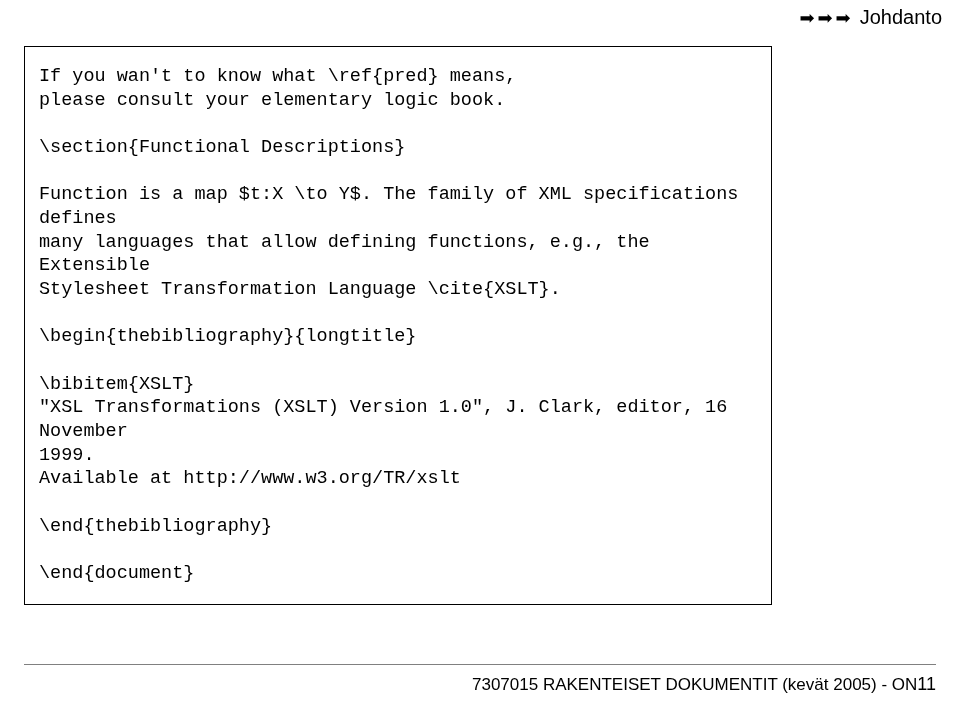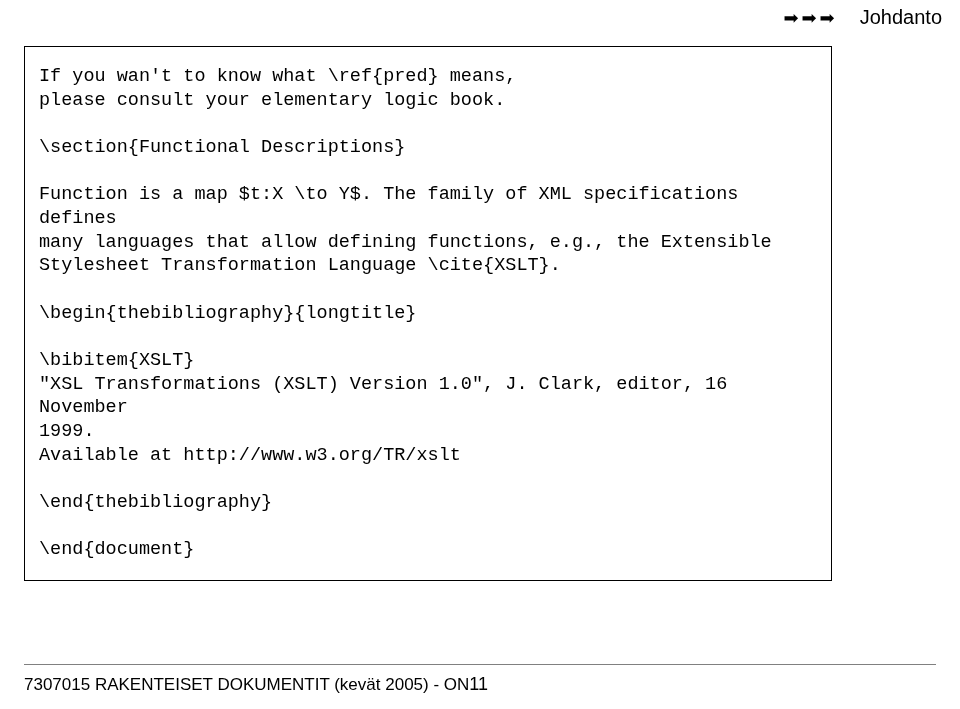--- a/index.html
+++ b/index.html
@@ -21,43 +21,43 @@
     color: #000;
     display: flex;
     align-items: center;
     gap: 3px;
   }
   .arrow {
     font-size: 18px;
     line-height: 1;
   }
   .section-label {
-    margin-left: 22px;
+    margin-left: 6px;
   }
   .code-box {
     position: absolute;
     top: 46px;
     left: 24px;
-    width: 808px;
+    width: 748px;
     border: 1px solid #000;
     padding: 18px 14px 18px 14px;
     box-sizing: border-box;
     font-family: "Courier New", Courier, monospace;
     font-size: 18.5px;
     line-height: 1.28;
     white-space: pre-wrap;
     word-wrap: break-word;
   }
   .footer {
     position: absolute;
     bottom: 14px;
     left: 24px;
     right: 24px;
     display: flex;
-    justify-content: flex-start;
+    justify-content: flex-end;
     align-items: flex-end;
     font-size: 17px;
   }
   .footer .left {
     font-family: Arial, Helvetica, sans-serif;
   }
   .footer .right {
     font-size: 18px;
   }
   .hr {

